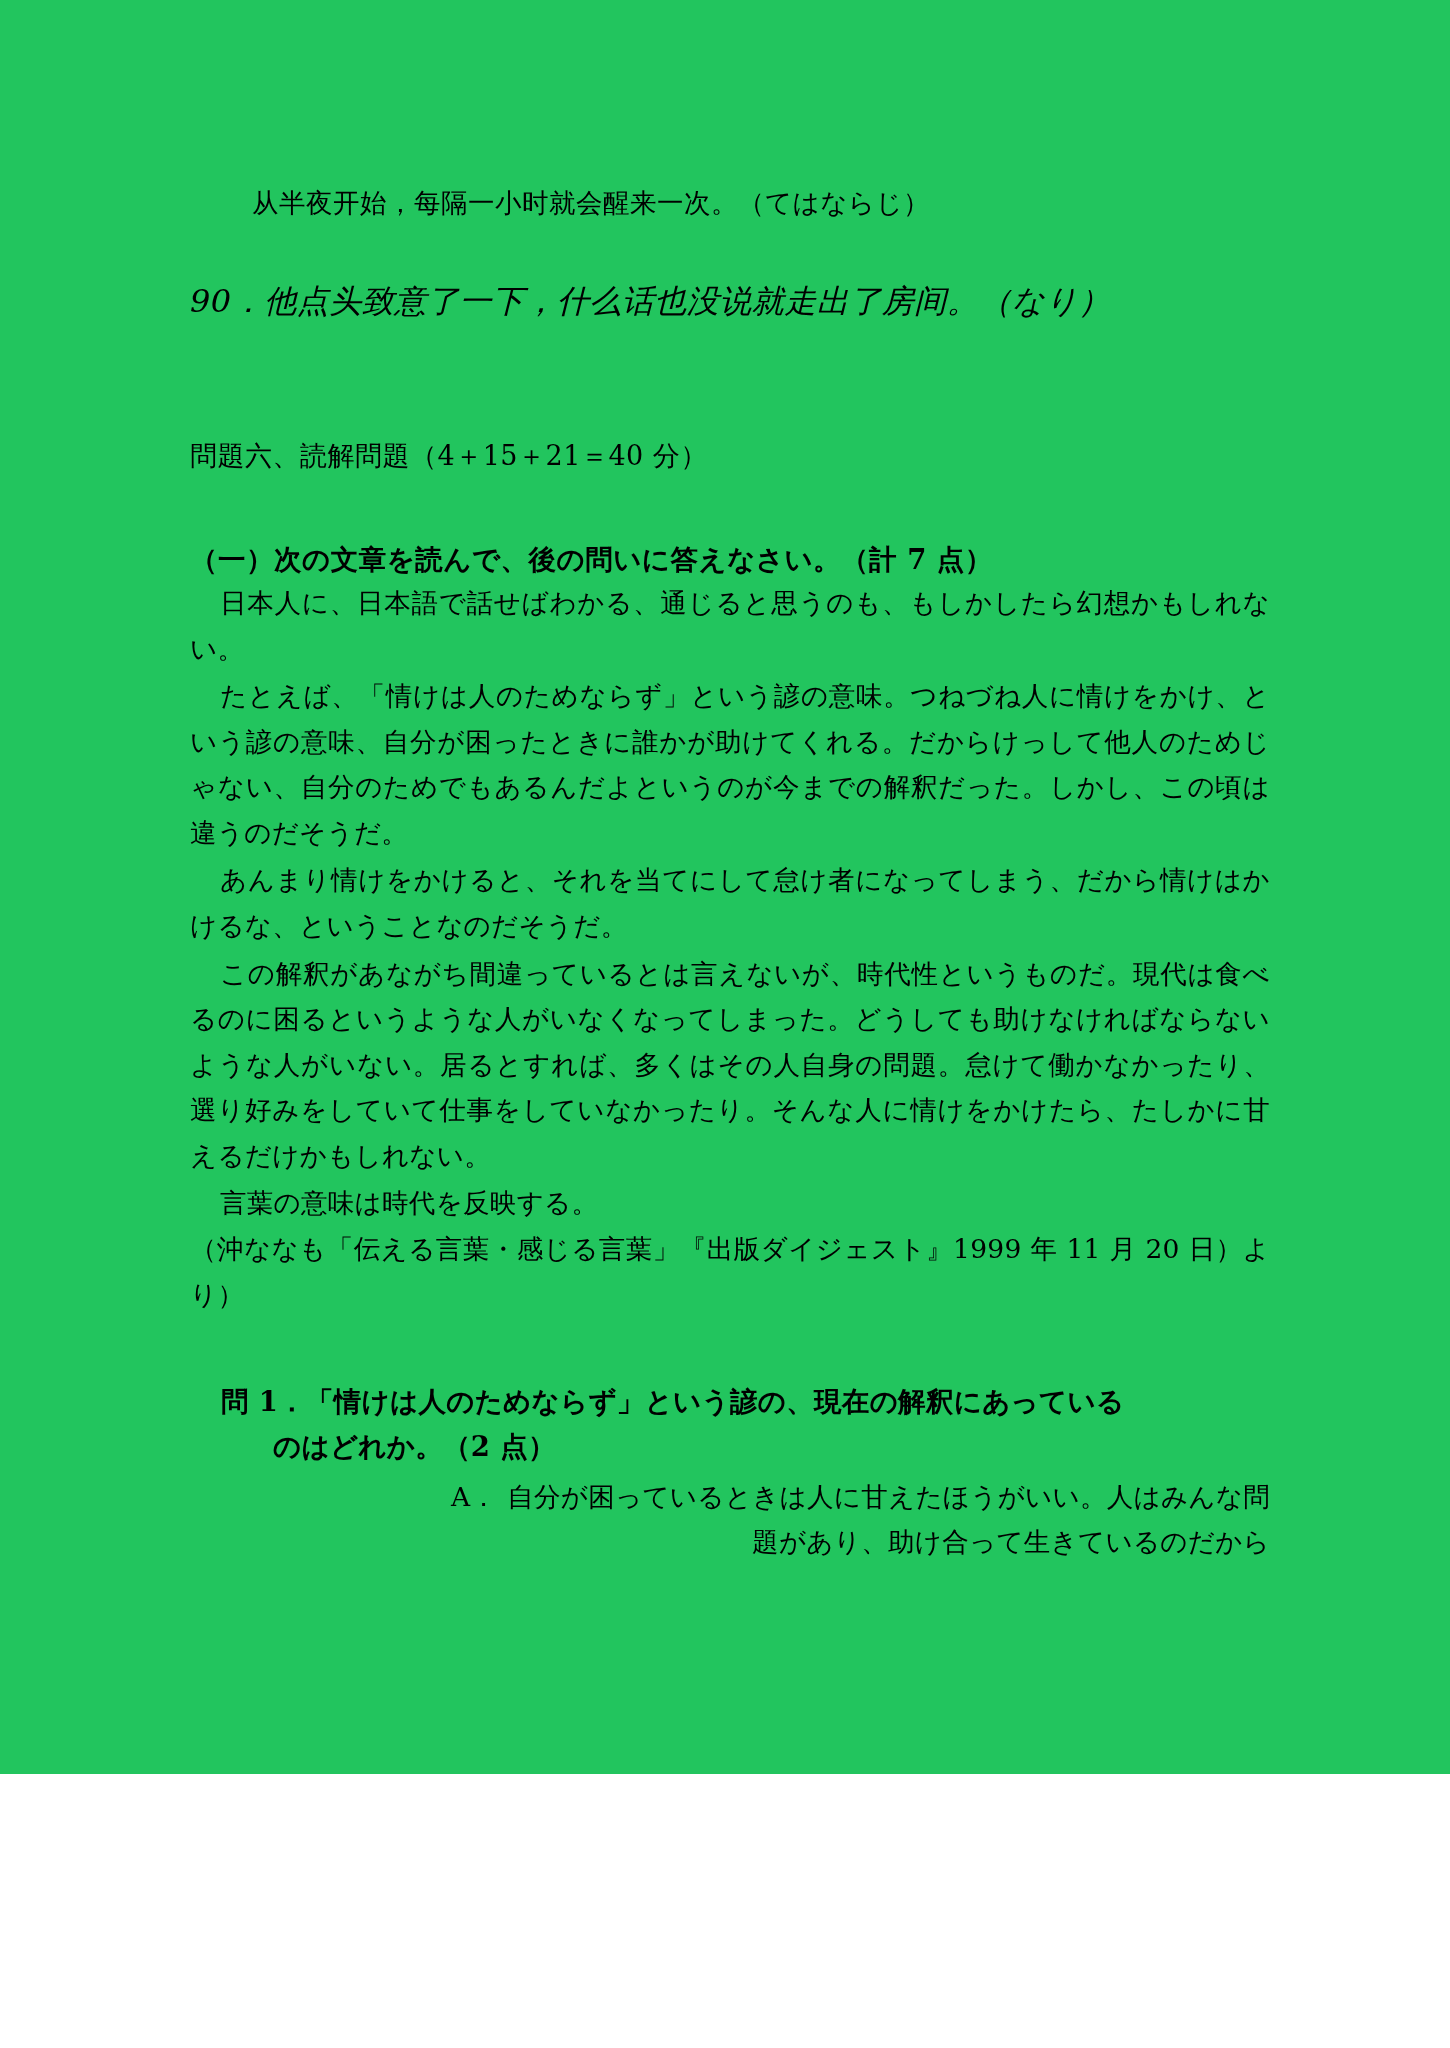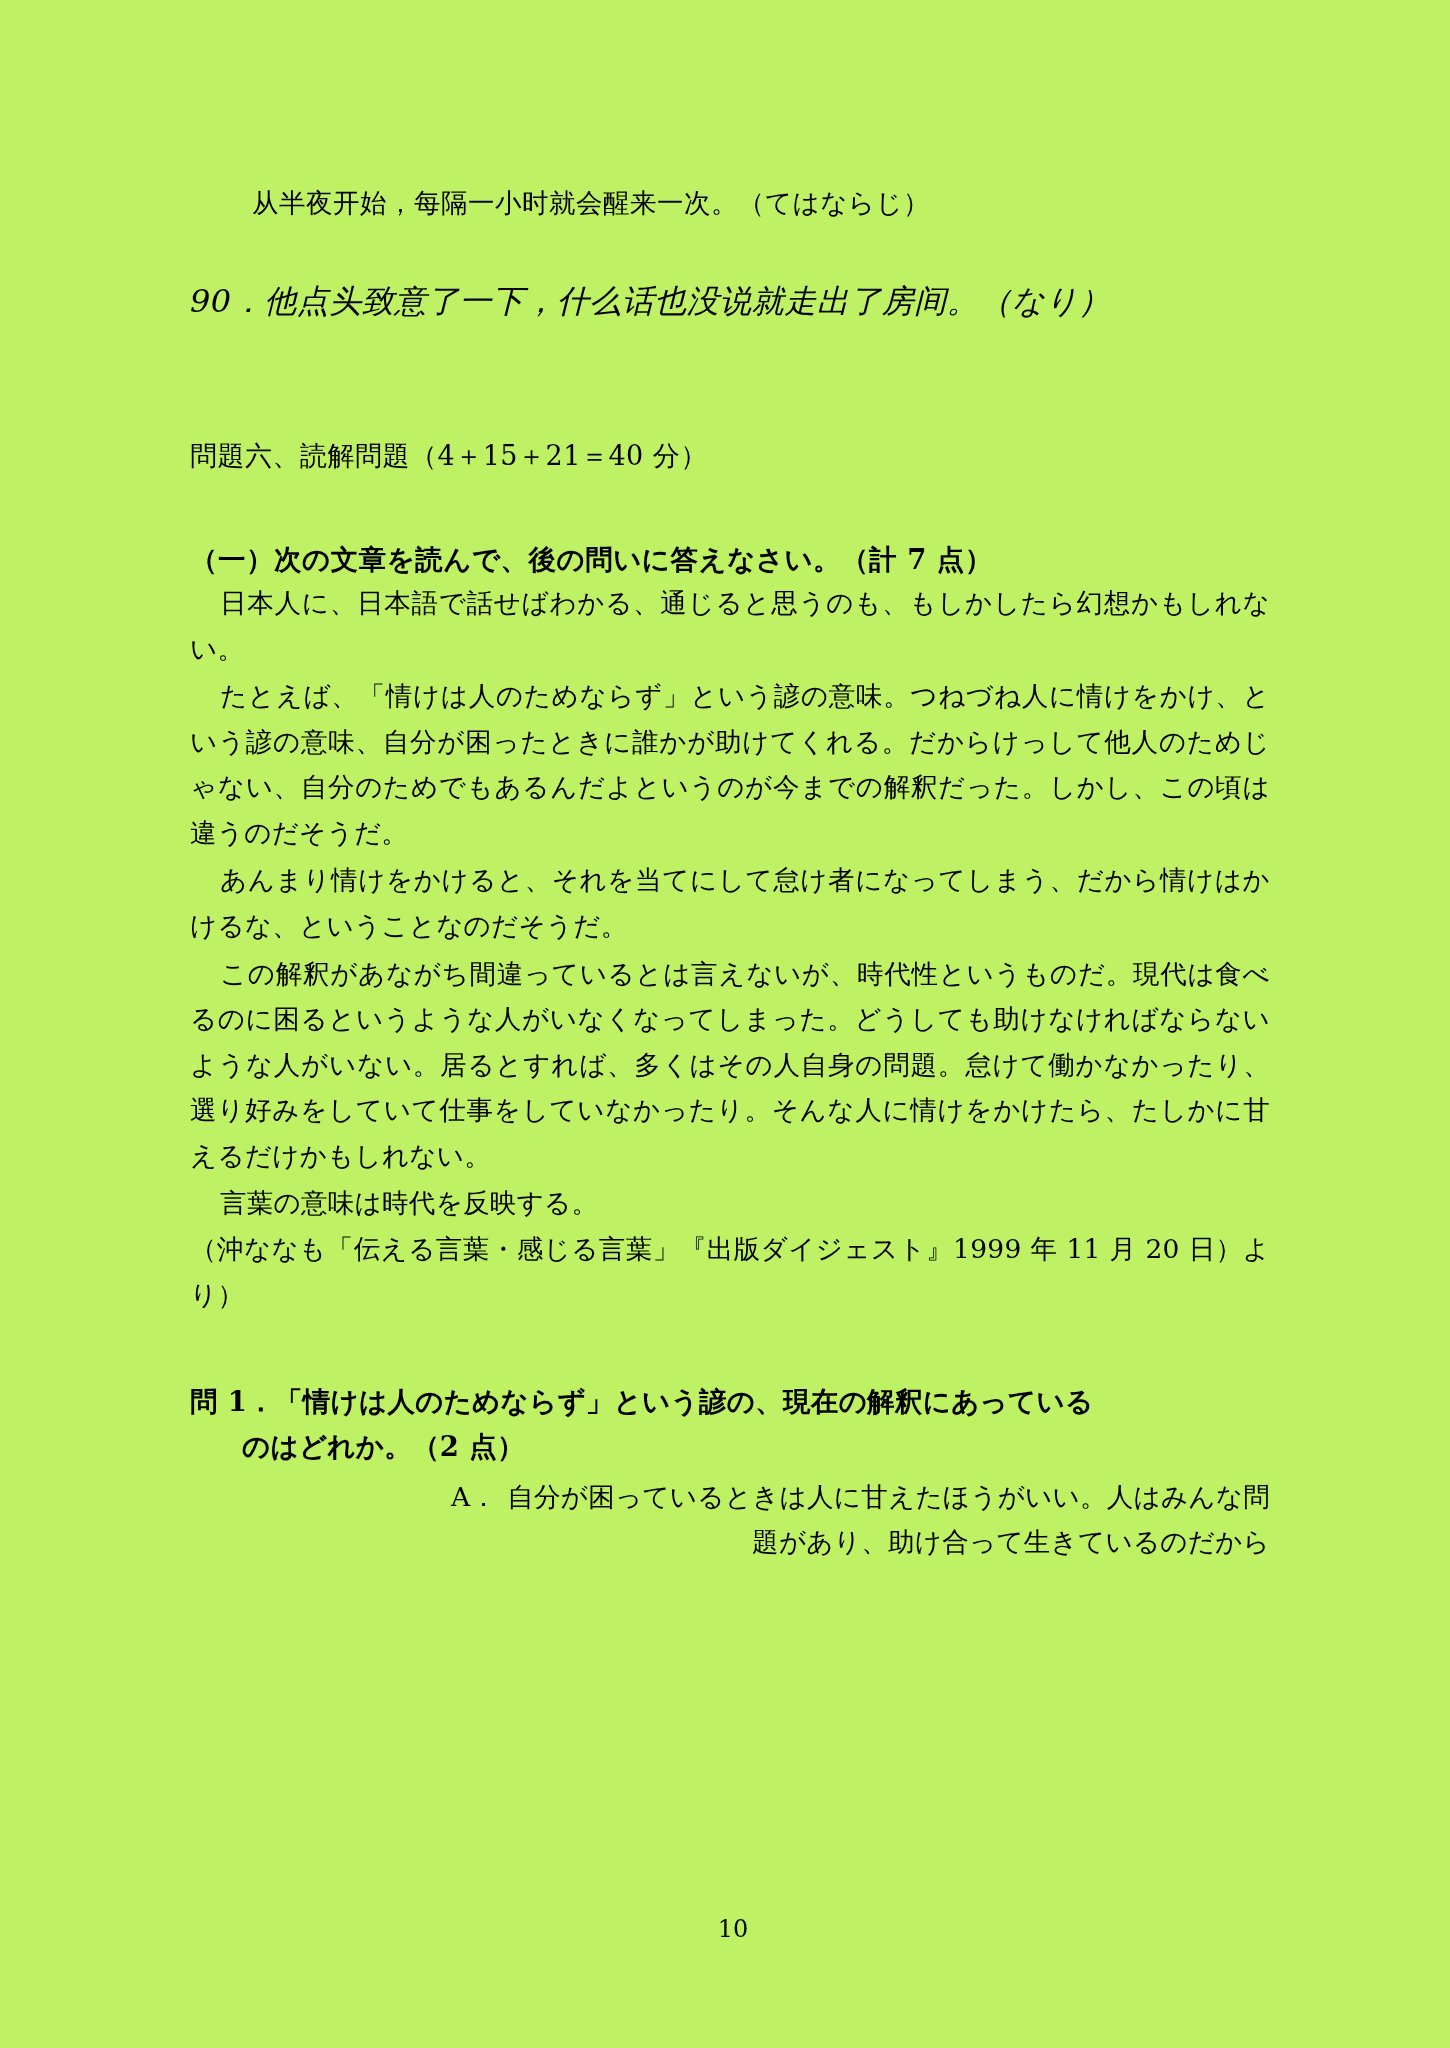--- a/index.html
+++ b/index.html
@@ -3,22 +3,22 @@
 <meta charset="utf-8">
 <style>
   html, body {
     margin: 0;
     padding: 0;
     background: #ffffff;
   }
   .page {
     position: relative;
     width: 1450px;
-    height: 2048px;
-    background: #bef264;
+    height: 1774px;
+    background: #22c55e;
     font-family: "DejaVu Serif", "Liberation Serif", serif;
     color: #000000;
     box-sizing: border-box;
   }
   .content {
     position: absolute;
     left: 190px;
     top: 180px;
     width: 1080px;
   }
@@ -62,20 +62,21 @@
   }
   .source {
     font-size: 26.5px;
     line-height: 1.72;
     letter-spacing: 0.3px;
     text-align: justify;
     text-justify: inter-character;
   }
   .question-block {
     margin-top: 62px;
+    margin-left: 31px;
   }
   .question-head {
     font-size: 27.5px;
     font-weight: bold;
     line-height: 1.62;
     letter-spacing: 0.3px;
     text-indent: 0;
   }
   .question-head .cont {
     display: block;

